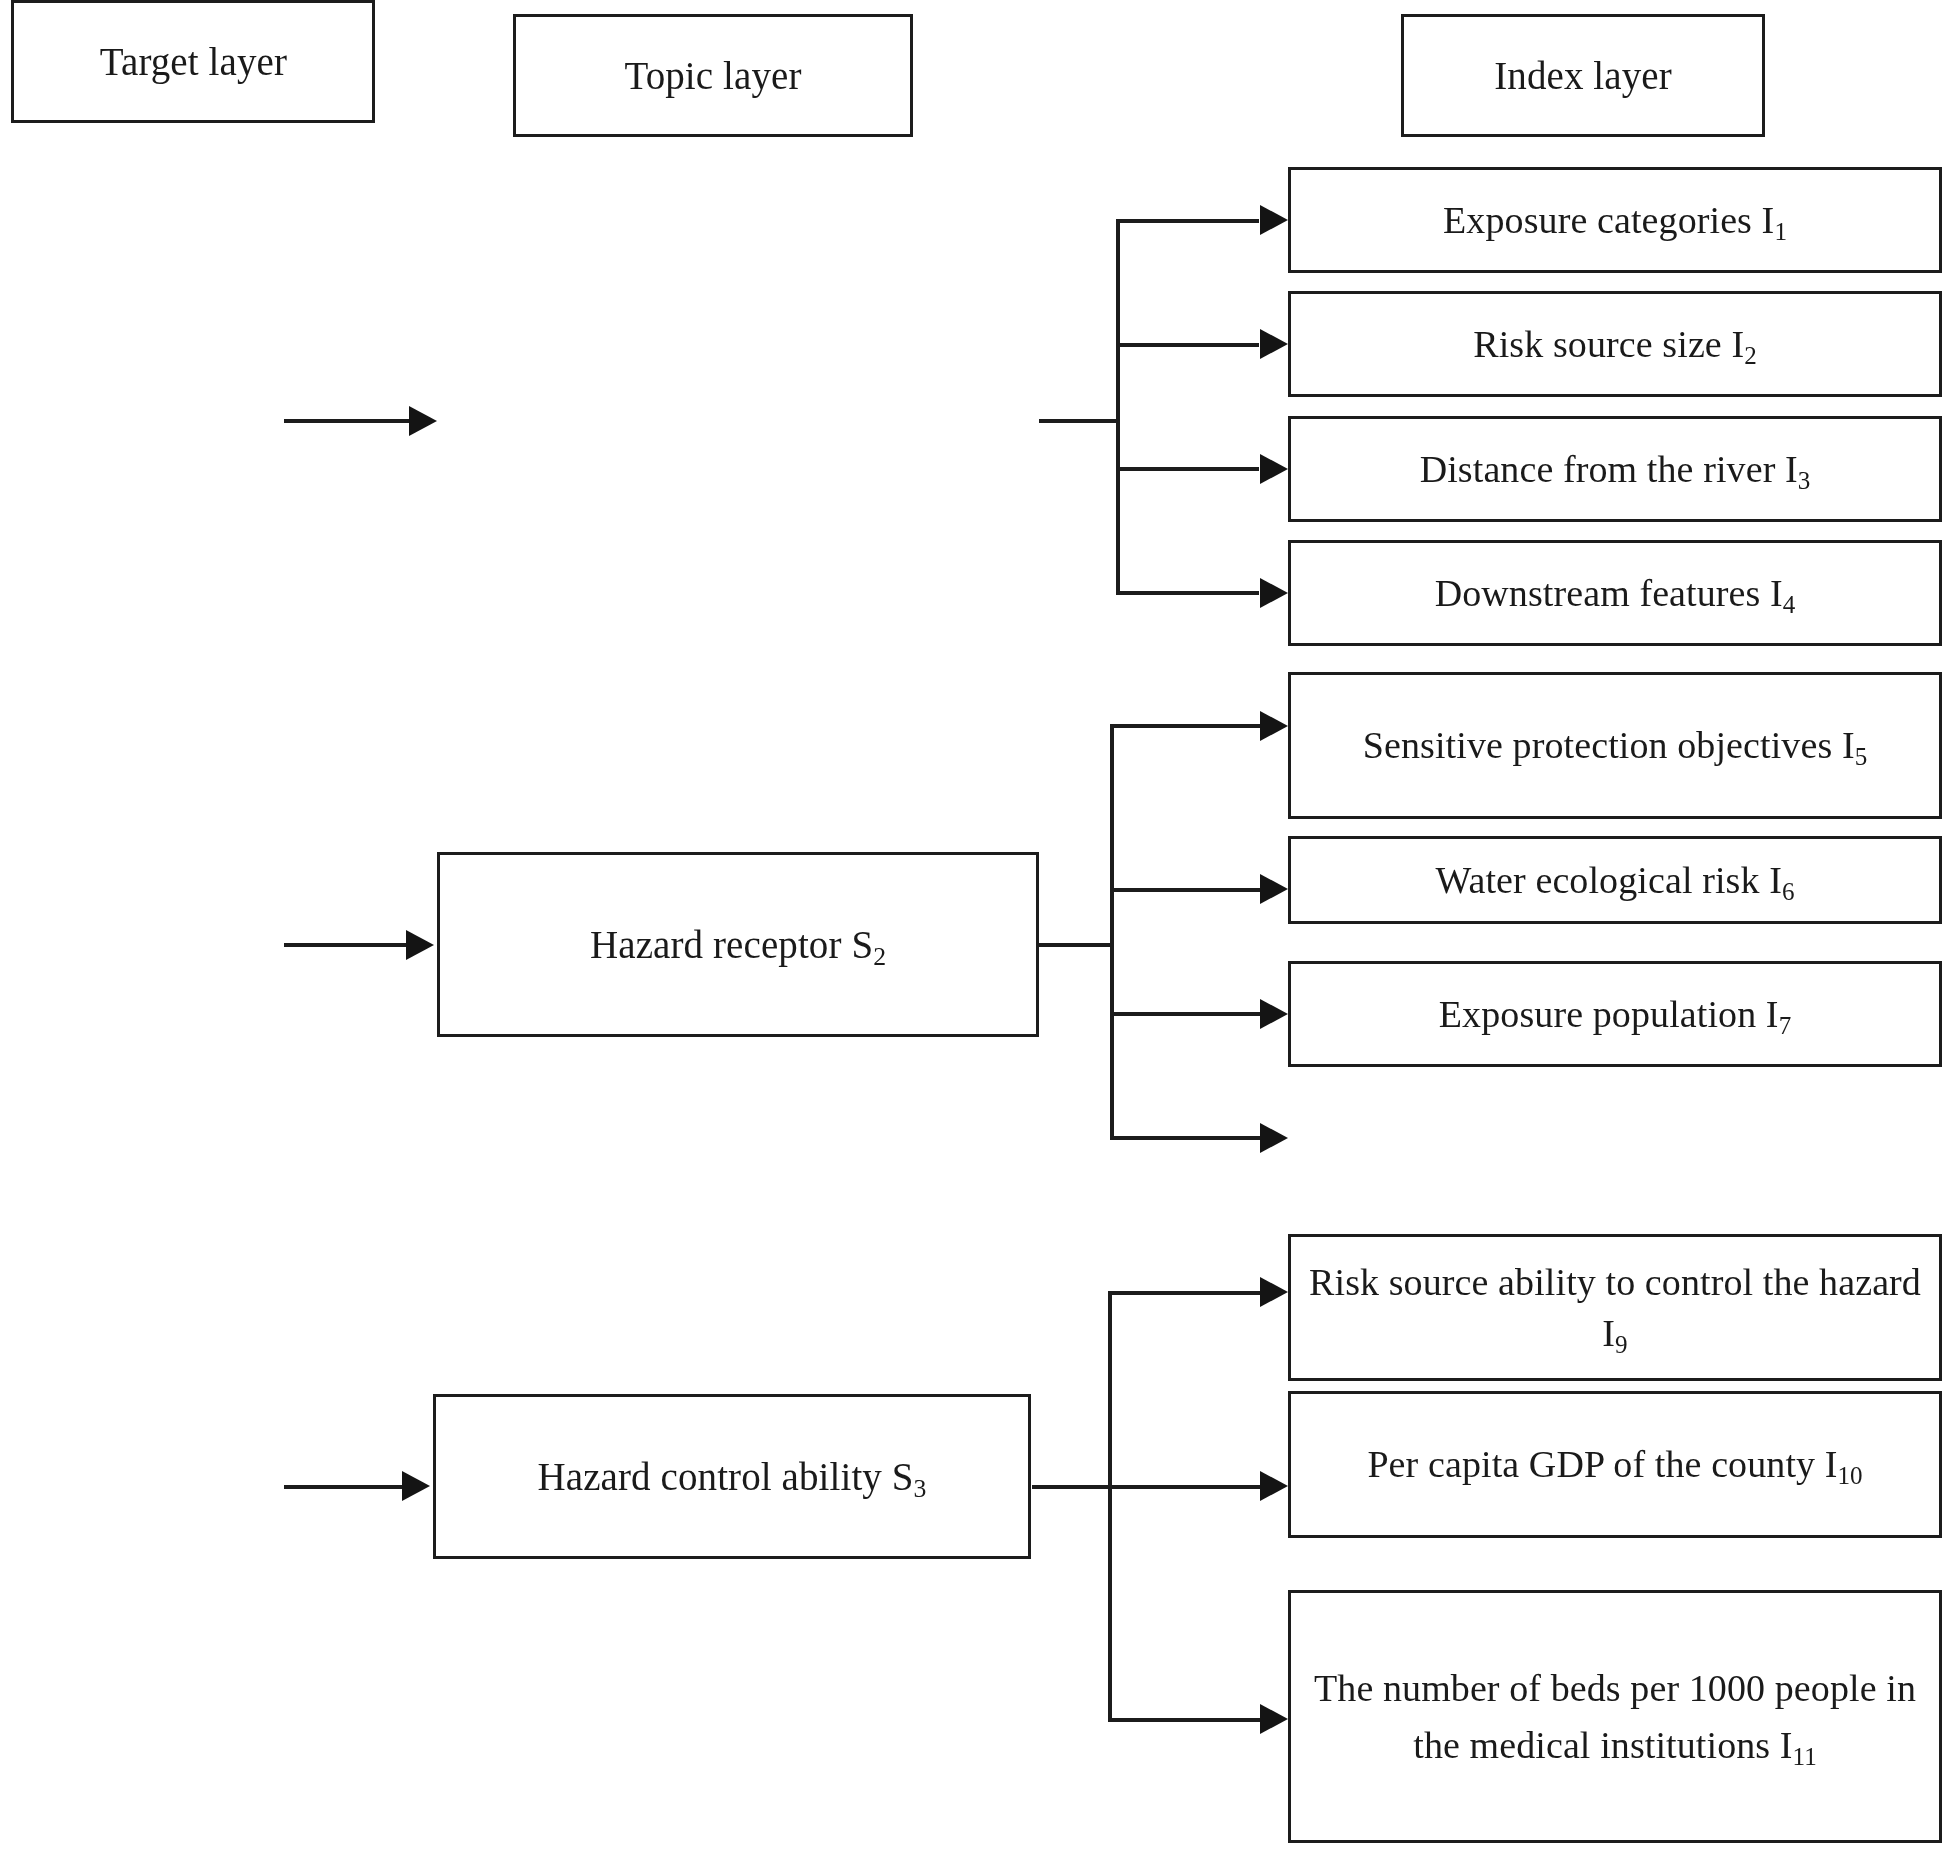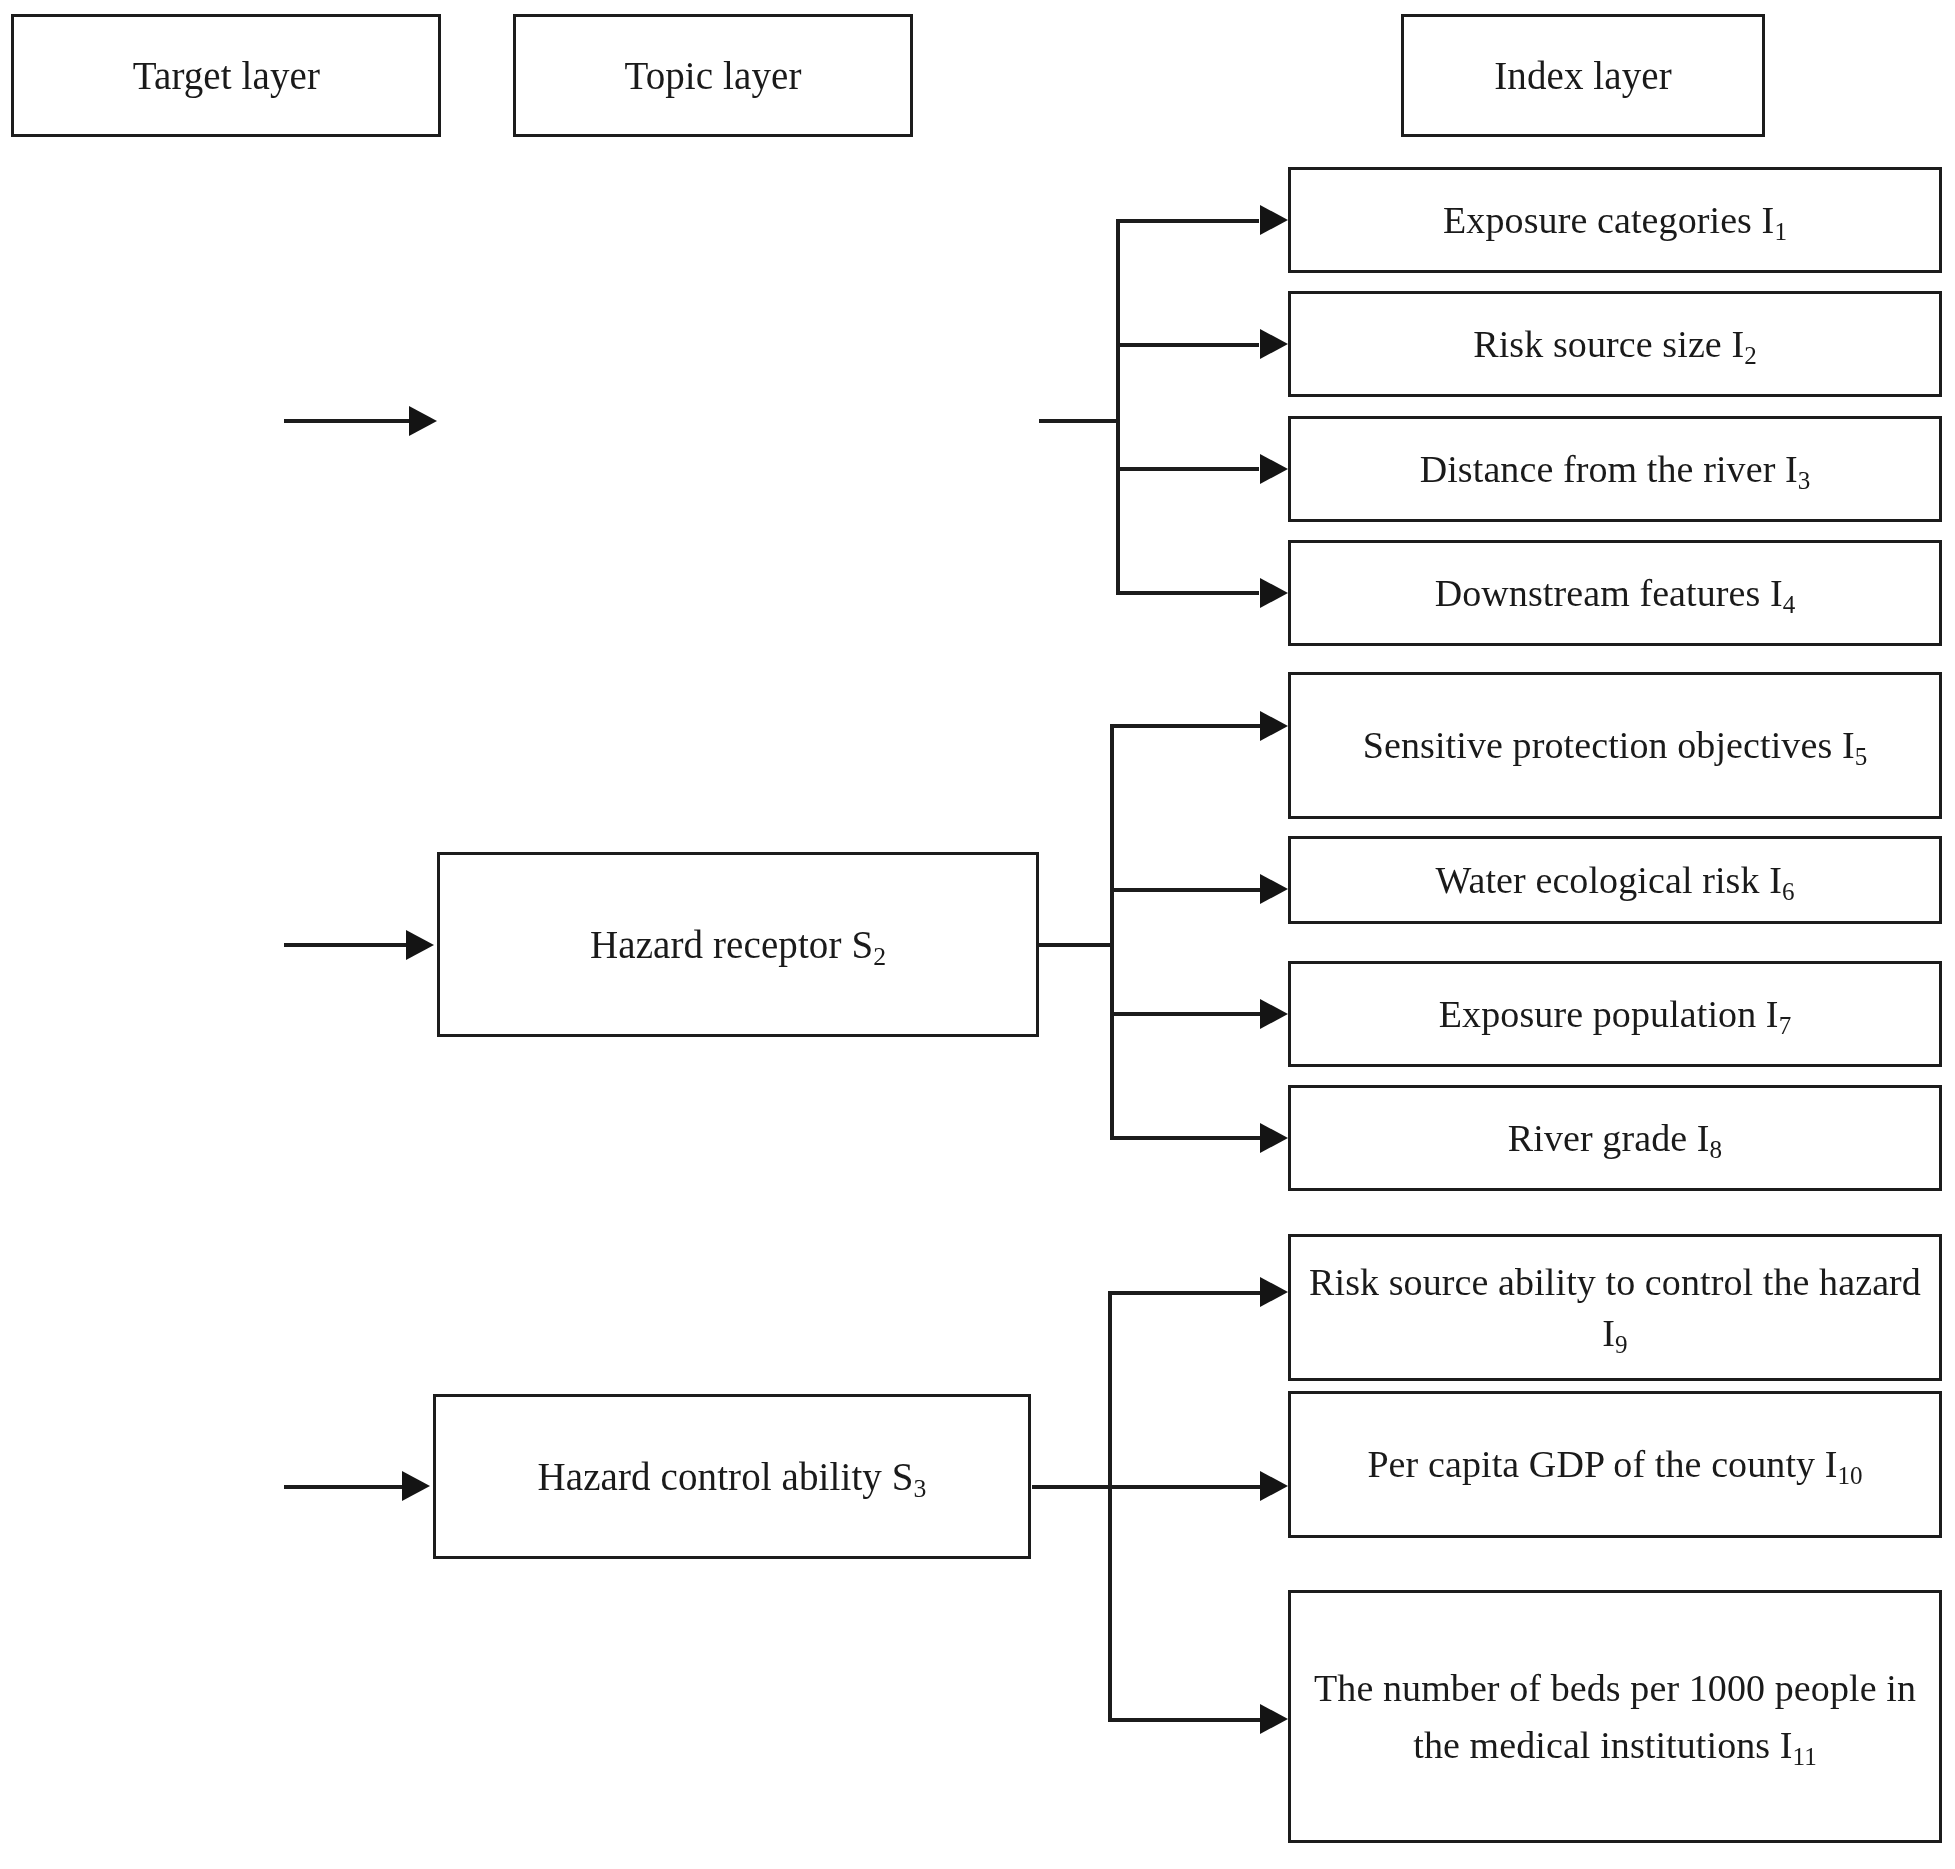--- a/index.html
+++ b/index.html
@@ -66,21 +66,21 @@
     border-top: 15px solid transparent;
     border-bottom: 15px solid transparent;
     border-left: 28px solid #141414;
   }
 </style>
 </head>
 <body>
 
 <div id="canvas">
 
-  <div class="box hdr-box" style="left:11.4px; top:14px; width:430px; height:123px;">
+  <div class="box hdr-box" style="left:11.4px; top:0; width:364px; height:123px;">
     <span class="txt">Target layer</span>
   </div>
 
   <div class="box hdr-box" style="left:513px; top:14px; width:400px; height:123px;">
     <span class="txt">Topic layer</span>
   </div>
 
   <div class="box hdr-box" style="left:1401px; top:14px; width:364px; height:123px;">
     <span class="txt">Index layer</span>
   </div>
@@ -134,25 +134,20 @@
       <span>Water ecological risk I</span><sub>6</sub>
     </span>
   </div>
 
   <div class="box index-box" style="left:1288px; top:961px; width:654px; height:106px;">
     <span class="txt">
       <span>Exposure population I</span><sub>7</sub>
     </span>
   </div>
 
-  <div class="box index-box" style="left:1288px; top:1085px; width:654px; height:106px;">
-    <span class="txt">
-      <span>River grade I</span><sub>8</sub>
-    </span>
-  </div>
 
   <div class="box index-box" style="left:1288px; top:1234px; width:654px; height:147px;">
     <span class="txt">
       <span>Risk source ability to control the hazard I</span><sub>9</sub>
     </span>
   </div>
 
   <div class="box index-box" style="left:1288px; top:1391px; width:654px; height:147px;">
     <span class="txt">
       <span>Per capita GDP of the county I</span><sub>10</sub>

